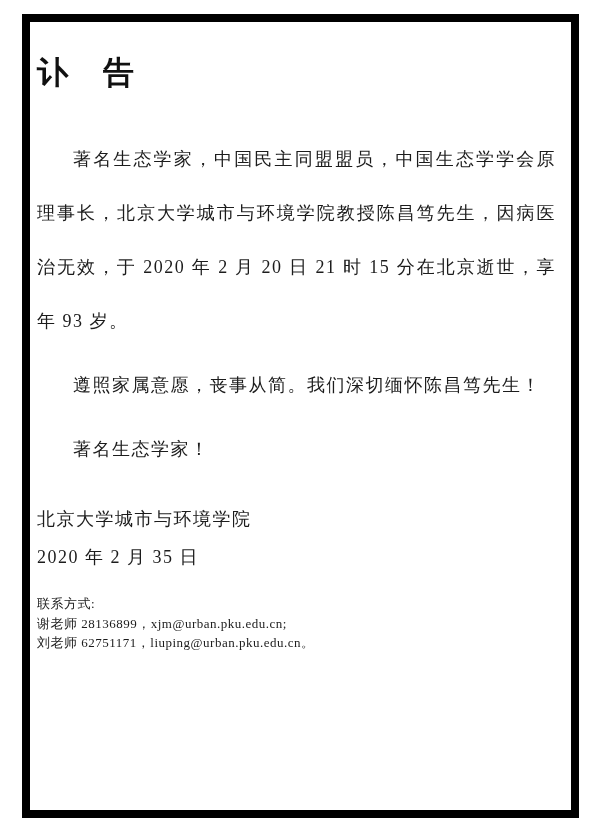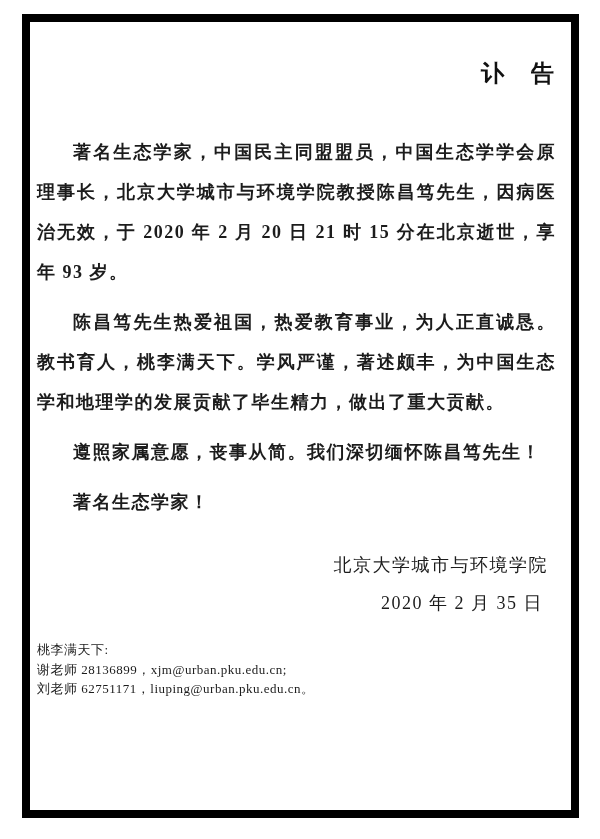--- a/index.html
+++ b/index.html
@@ -21,40 +21,38 @@
     top: 14px;
     width: 557px;
     height: 804px;
     box-sizing: border-box;
     border: 8px solid #000000;
     padding: 36px 15px 0 7px;
     background: #ffffff;
   }
   .title {
     margin: 0 0 44px 0;
-    text-align: right;
+    text-align: left;
     font-family: "Liberation Sans", "DejaVu Sans", sans-serif;
     font-weight: bold;
-    font-size: 23px;
+    font-size: 31px;
     line-height: 30px;
     letter-spacing: 2px;
     color: #111111;
   }
   .para {
     margin: 0 0 10px 0;
     font-size: 18px;
-    line-height: 40px;
+    line-height: 54px;
     letter-spacing: 1.5px;
     text-indent: 2em;
     text-align: justify;
-    font-weight: bold;
   }
   .signature {
     margin-top: 24px;
-    text-align: right;
     font-size: 18px;
     line-height: 38px;
     letter-spacing: 1.5px;
   }
   .sig-org {
     margin: 0;
     padding-right: 8px;
   }
   .sig-date {
     margin: 0;
@@ -73,30 +71,29 @@
 </head>
 <body>
 
 <div class="page">
 
   <h1 class="title">讣　告</h1>
 
   <p class="para">著名生态学家，中国民主同盟盟员，中国生态学学会原理事长，北京大学城市与环境学院教授陈昌笃先生，因病医治无效，于 2020 年 2 月 20 日 21 时 15 分在北京逝世，享年 93 岁。</p>
 
 
-  <p class="para">陈昌笃先生热爱祖国，热爱教育事业，为人正直诚恳。教书育人，桃李满天下。学风严谨，著述颇丰，为中国生态学和地理学的发展贡献了毕生精力，做出了重大贡献。</p>
 
   <p class="para">遵照家属意愿，丧事从简。我们深切缅怀陈昌笃先生！</p>
 
   <p class="para">著名生态学家！</p>
 
   <div class="signature">
     <p class="sig-org">北京大学城市与环境学院</p>
     <p class="sig-date">2020 年 2 月 35 日</p>
   </div>
 
   <div class="contact">
-    <p>桃李满天下:</p>
+    <p>联系方式:</p>
     <p>谢老师 28136899，xjm@urban.pku.edu.cn;</p>
     <p>刘老师 62751171，liuping@urban.pku.edu.cn。</p>
   </div>
 
 </div>
 
 </body></html>

